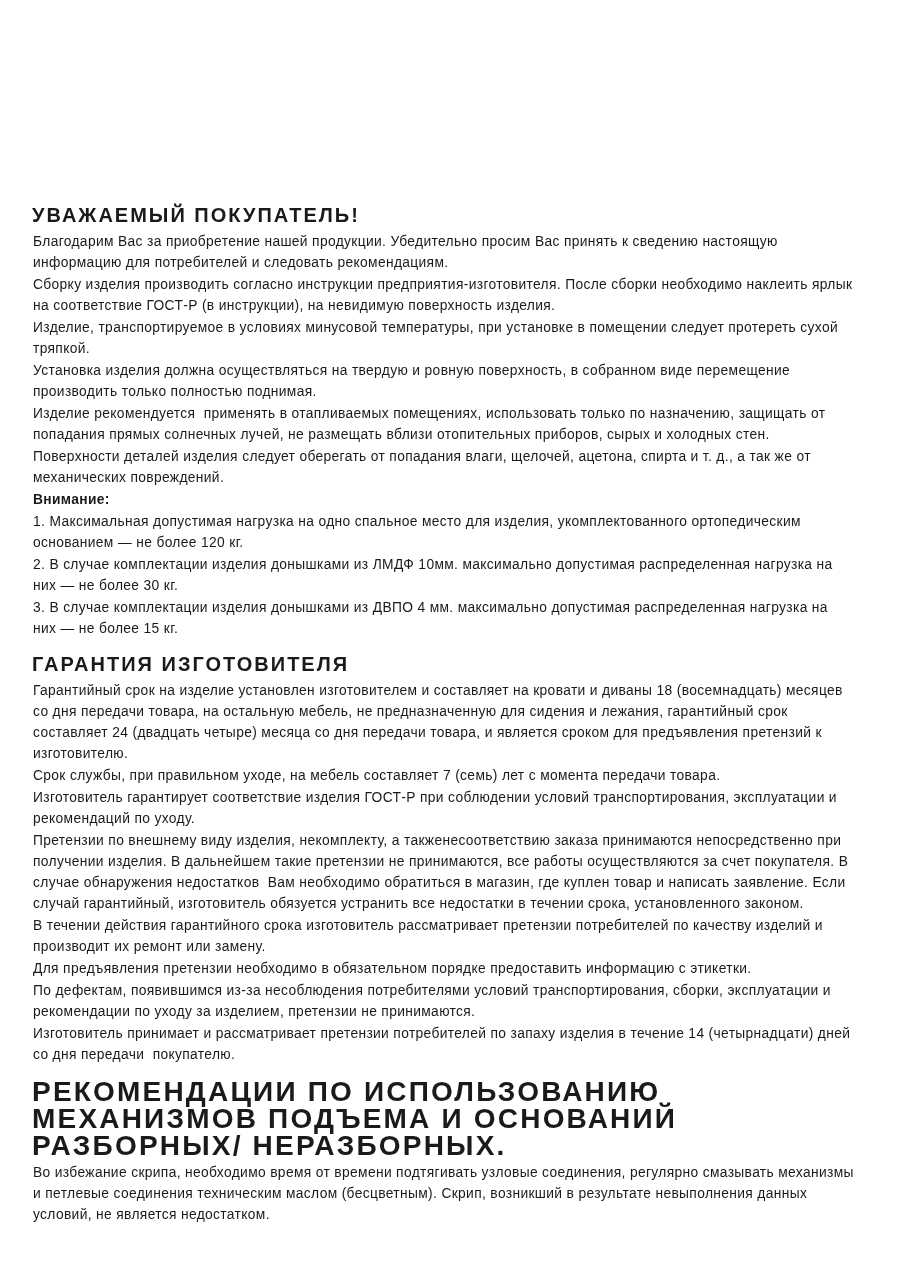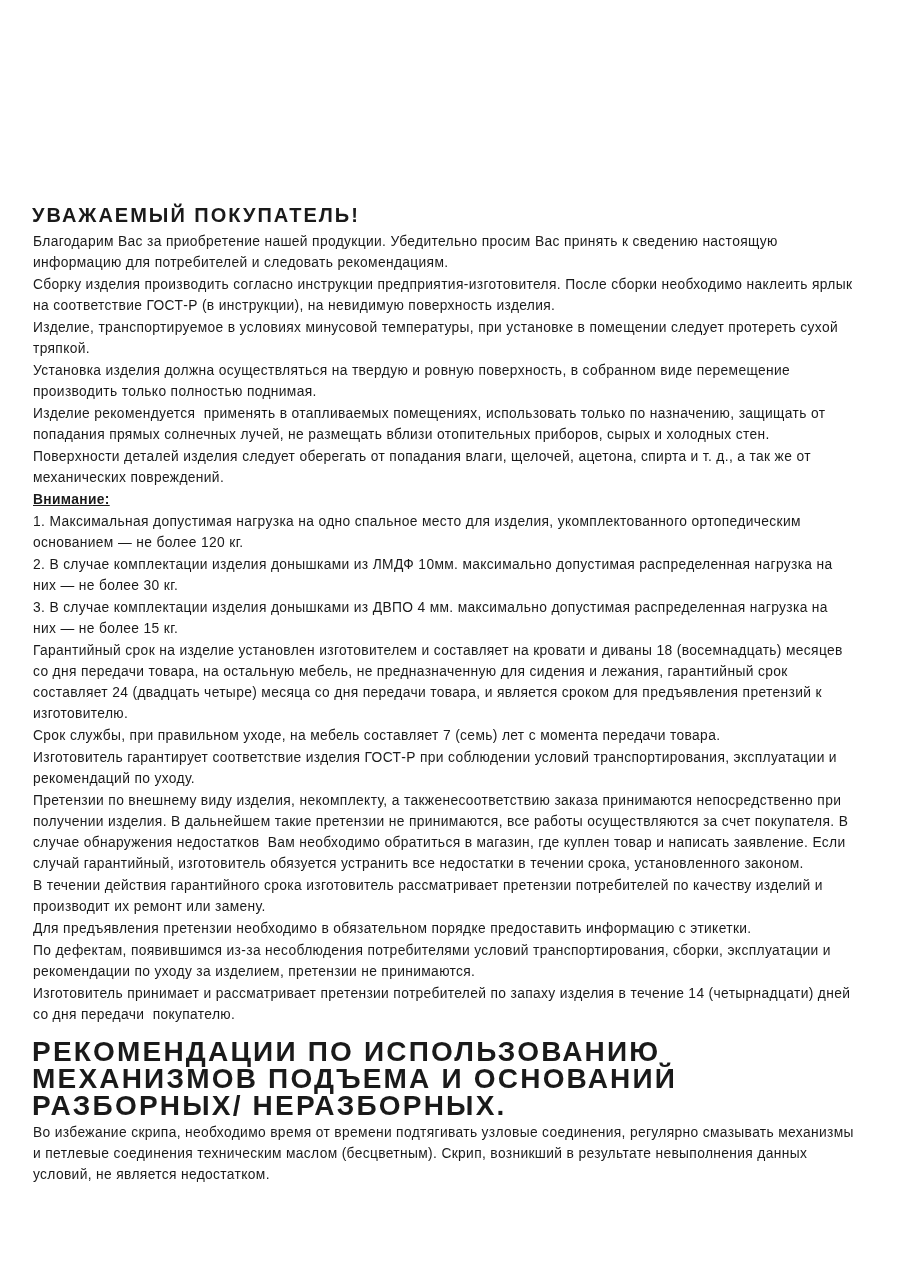--- a/index.html
+++ b/index.html
@@ -49,21 +49,20 @@
   .body-par {
     font-size: 13.8px;
     line-height: 21px;
     letter-spacing: 0.35px;
     margin: 1px;
     white-space: pre-wrap;
     color: #1a1a1a;
   }
   .notice-label {
     font-weight: 700;
-    text-decoration: underline;
   }
 </style>
 </head>
 <body>
 
 <div class="page">
   <div class="content" id="doc-root">
       <section class="section">
         <h2 class="section-heading">УВАЖАЕМЫЙ ПОКУПАТЕЛЬ!</h2>
         <p class="body-par">Благодарим Вас за приобретение нашей продукции. Убедительно просим Вас принять к сведению настоящую информацию для потребителей и следовать рекомендациям.</p>
@@ -73,20 +72,21 @@
         <p class="body-par">Изделие, транспортируемое в условиях минусовой температуры, при установке в помещении следует протереть сухой тряпкой.</p>
         <p class="body-par">Установка изделия должна осуществляться на твердую и ровную поверхность, в собранном виде перемещение производить только полностью поднимая.</p>
         <p class="body-par">Изделие рекомендуется  применять в отапливаемых помещениях, использовать только по назначению, защищать от попадания прямых солнечных лучей, не размещать вблизи отопительных приборов, сырых и холодных стен.</p>
         <p class="body-par">Поверхности деталей изделия следует оберегать от попадания влаги, щелочей, ацетона, спирта и т. д., а так же от механических повреждений.</p>
         <p class="body-par notice-label">Внимание:</p>
         <p class="body-par">1. Максимальная допустимая нагрузка на одно спальное место для изделия, укомплектованного ортопедическим основанием — не более 120 кг.</p>
         <p class="body-par">2. В случае комплектации изделия донышками из ЛМДФ 10мм. максимально допустимая распределенная нагрузка на них — не более 30 кг.</p>
         <p class="body-par">3. В случае комплектации изделия донышками из ДВПО 4 мм. максимально допустимая распределенная нагрузка на них — не более 15 кг.</p>
       </section>
       <section class="section">
+        <h2 class="section-heading">ГАРАНТИЯ ИЗГОТОВИТЕЛЯ</h2>
         <p class="body-par">Гарантийный срок на изделие установлен изготовителем и составляет на кровати и диваны 18 (восемнадцать) месяцев со дня передачи товара, на остальную мебель, не предназначенную для сидения и лежания, гарантийный срок составляет 24 (двадцать четыре) месяца со дня передачи товара, и является сроком для предъявления претензий к изготовителю.</p>
         <p class="body-par">Срок службы, при правильном уходе, на мебель составляет 7 (семь) лет с момента передачи товара.</p>
         <p class="body-par">Изготовитель гарантирует соответствие изделия ГОСТ-Р при соблюдении условий транспортирования, эксплуатации и рекомендаций по уходу.</p>
         <p class="body-par">Претензии по внешнему виду изделия, некомплекту, а такженесоответствию заказа принимаются непосредственно при получении изделия. В дальнейшем такие претензии не принимаются, все работы осуществляются за счет покупателя. В случае обнаружения недостатков  Вам необходимо обратиться в магазин, где куплен товар и написать заявление. Если случай гарантийный, изготовитель обязуется устранить все недостатки в течении срока, установленного законом.</p>
         <p class="body-par">В течении действия гарантийного срока изготовитель рассматривает претензии потребителей по качеству изделий и производит их ремонт или замену.</p>
         <p class="body-par">Для предъявления претензии необходимо в обязательном порядке предоставить информацию с этикетки.</p>
         <p class="body-par">По дефектам, появившимся из-за несоблюдения потребителями условий транспортирования, сборки, эксплуатации и рекомендации по уходу за изделием, претензии не принимаются.</p>
         <p class="body-par">Изготовитель принимает и рассматривает претензии потребителей по запаху изделия в течение 14 (четырнадцати) дней со дня передачи  покупателю.</p>
       </section>
       <section class="section">

